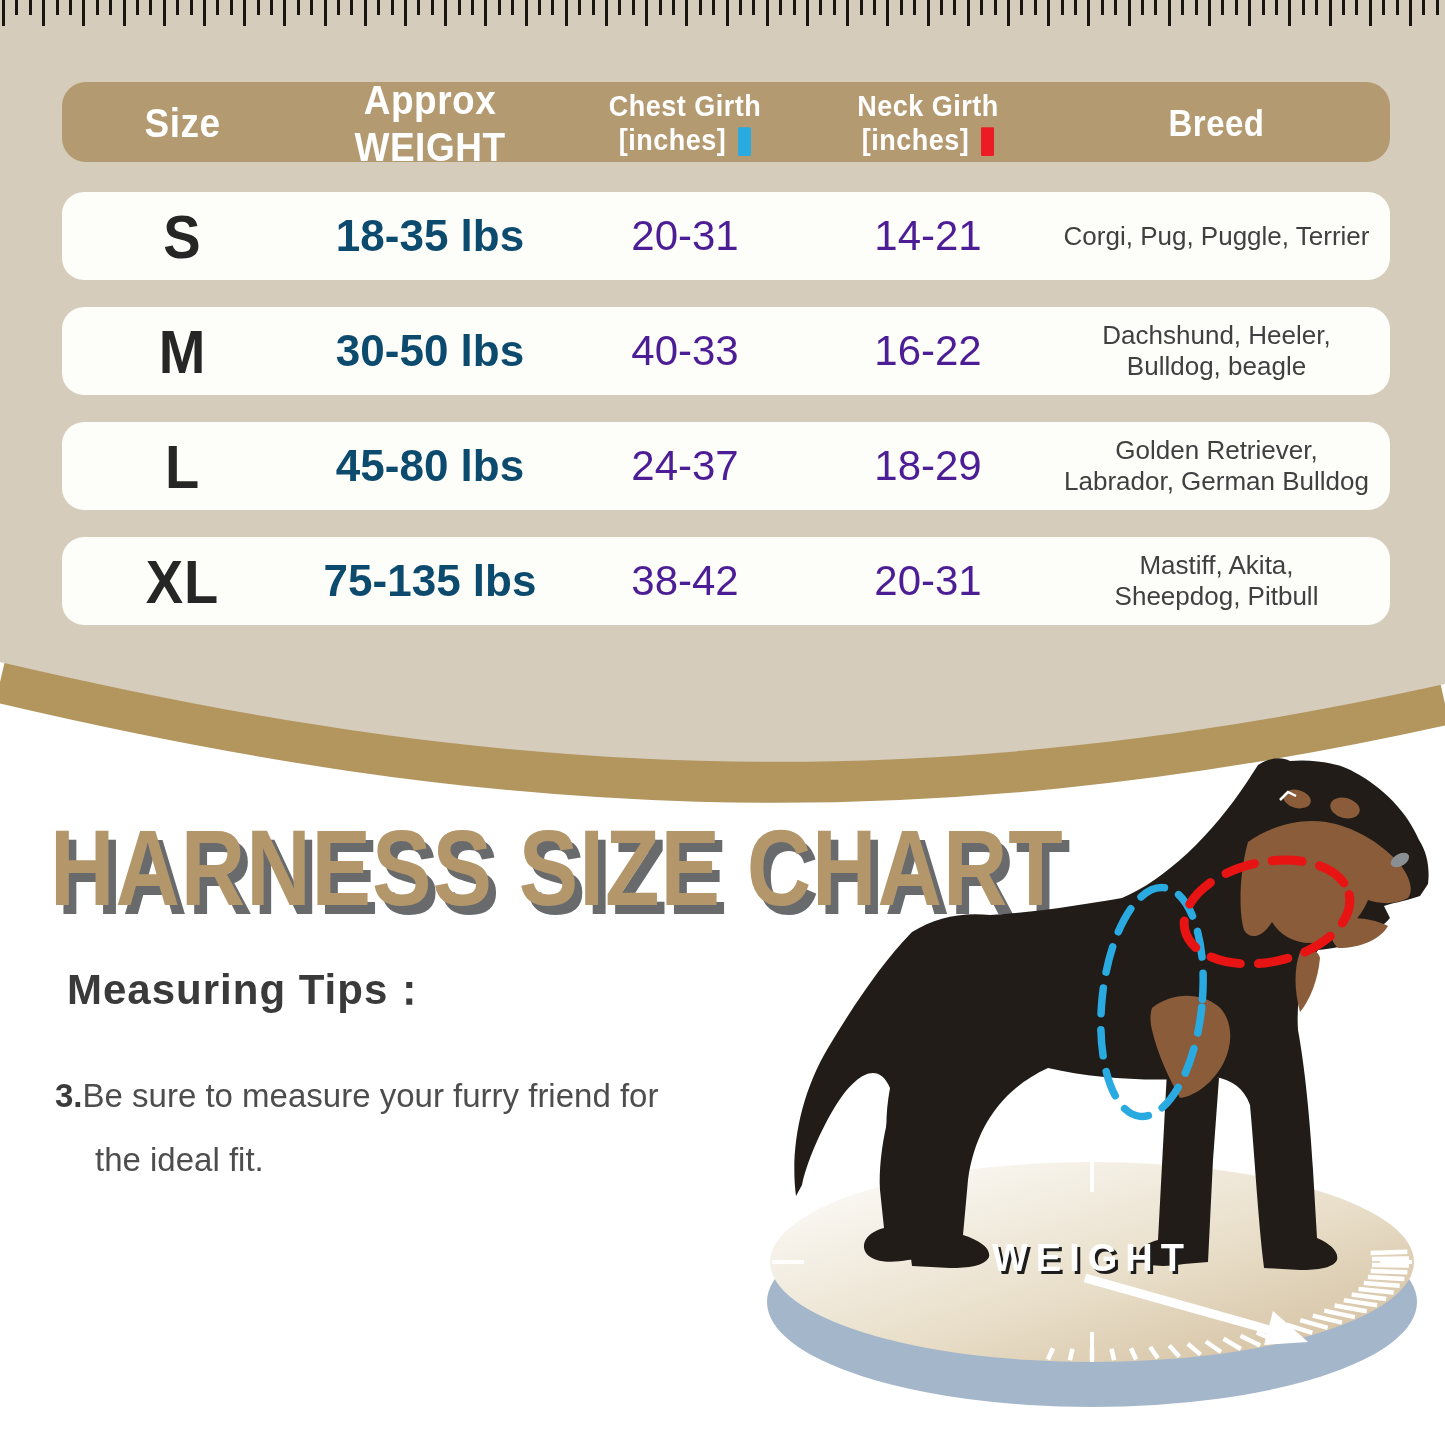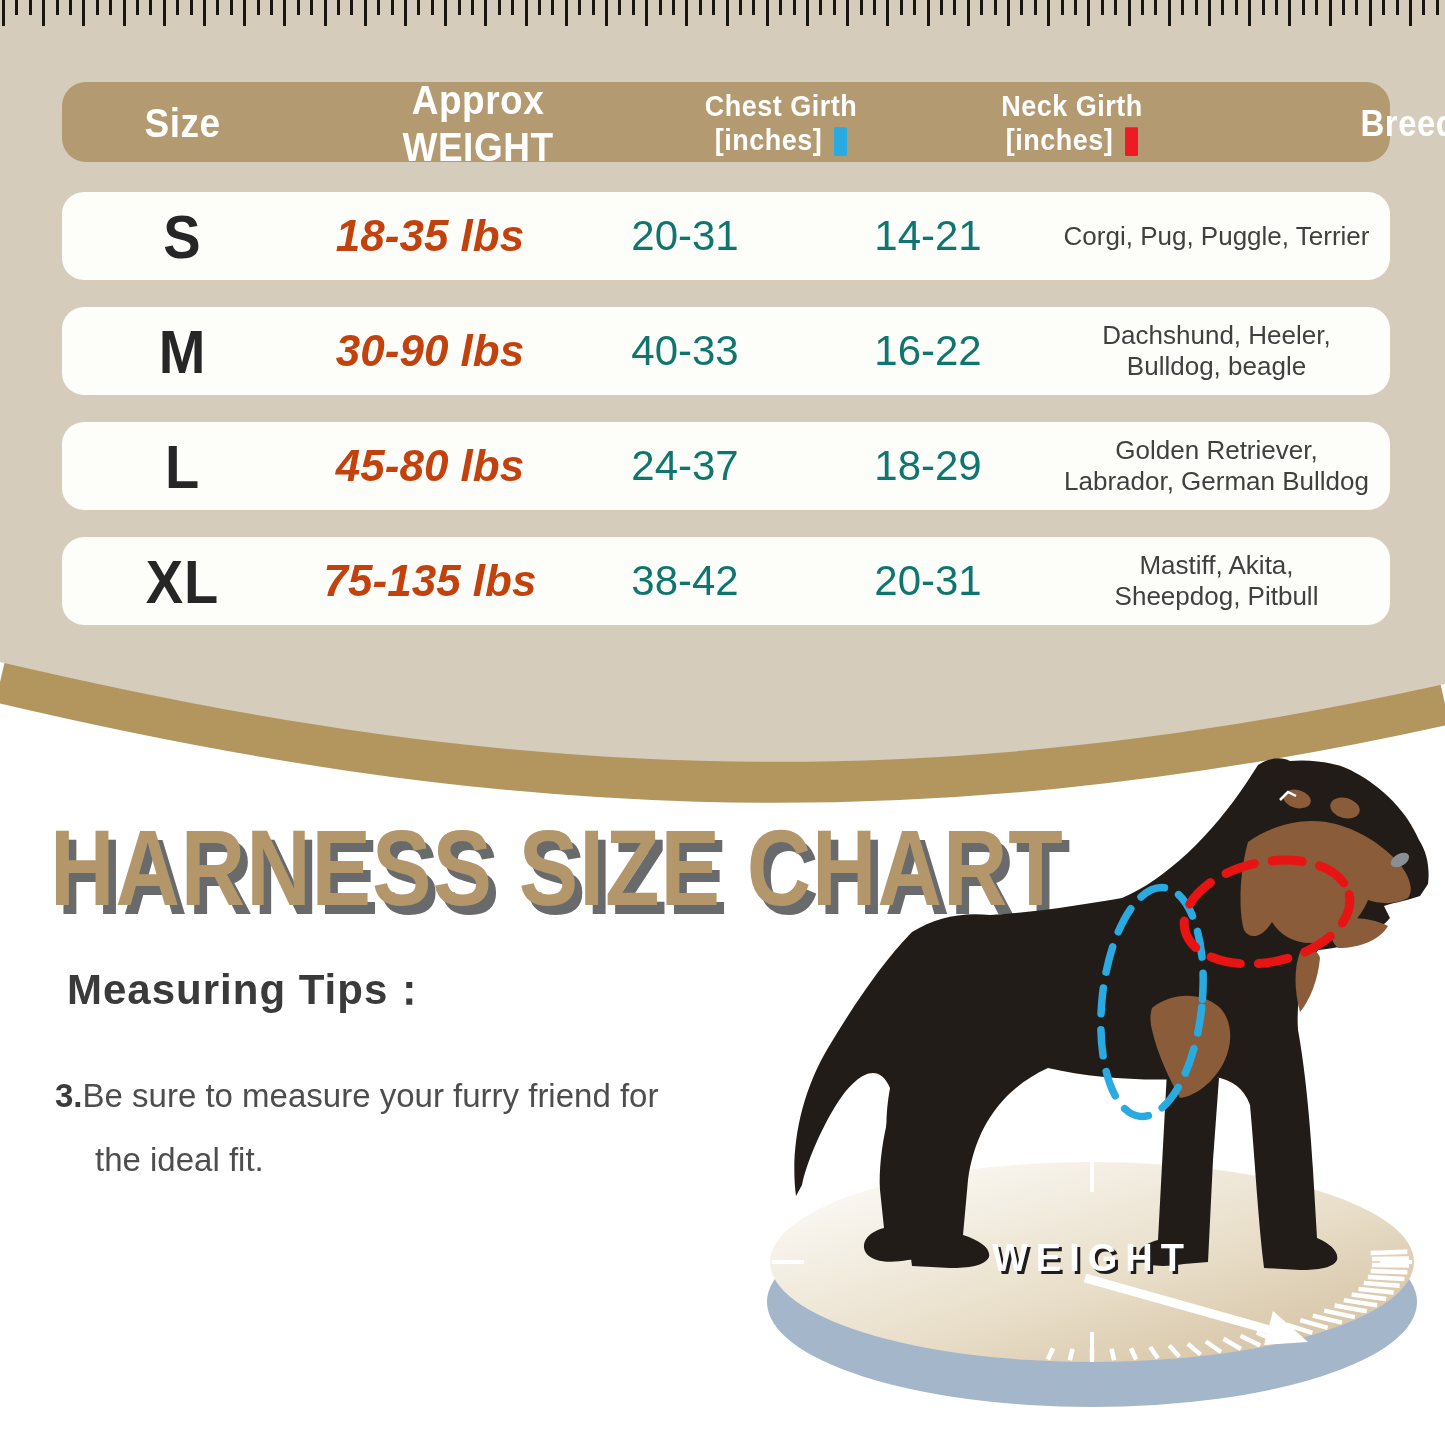--- a/index.html
+++ b/index.html
@@ -15,36 +15,36 @@
     background-image:
       repeating-linear-gradient(90deg,#191511 0,#191511 3px,transparent 3px,transparent 40.2px),
       repeating-linear-gradient(90deg,#191511 0,#191511 3px,transparent 3px,transparent 13.4px);
     background-size:100% 26px,100% 15px;
     background-position:2px 0,2px 0;
     background-repeat:no-repeat;}
 
   
   .size-table{position:absolute;left:62px;top:82px;width:1328px;}
   .thead{display:grid;grid-template-columns:241px 254px 256px 230px 347px;
-         align-items:center;height:80px;background:#b49a70;border-radius:24px;gap:48px;}
+         align-items:center;height:80px;background:#b49a70;border-radius:24px;}
   .th{color:#ffffff;text-align:center;font-weight:700;letter-spacing:.5px;}
   .th-big{font-size:37px;transform:scaleY(1.12);}
   .th-mid{font-size:33px;transform:scaleY(1.12);}
   .th-two{font-size:27px;line-height:31px;transform:scaleY(1.1);}
   .marker{display:inline-block;width:13px;height:26px;margin-left:12px;vertical-align:-5px;border-radius:1px;}
   .marker.blue{background:#29abe2;}
   .marker.red{background:#ed1c24;}
 
   .rows{position:absolute;left:62px;top:192px;width:1328px;display:flex;flex-direction:column;gap:27px;}
   .row{display:grid;grid-template-columns:241px 254px 256px 230px 347px;align-items:center;
        height:88px;background:#fdfdfa;border-radius:22px;}
   .cell{text-align:center;color:#333333;}
   .c-size{font-size:56px;font-weight:700;color:#262626;transform:scaleY(1.08);letter-spacing:1px;}
-  .c-weight{font-size:44px;font-weight:700;color:#c2410c;font-style:italic;}
-  .c-girth{font-size:42px;font-weight:400;color:#0f766e;text-align:center;}
+  .c-weight{font-size:44px;font-weight:700;color:#0c4a6e;}
+  .c-girth{font-size:42px;font-weight:400;color:#4c1d95;text-align:center;}
   .c-breed{font-size:26px;line-height:31px;color:#404040;white-space:pre-line;}
 
   
   .title{position:absolute;left:50px;top:806px;margin:0;font-size:96px;font-weight:700;
          color:#b3976b;letter-spacing:1px;white-space:nowrap;
          transform:scale(.93,1.12);transform-origin:left top;
          text-shadow:8px 8px 0 #696a6c;}
 
   
   .tips{position:absolute;left:55px;top:962px;width:620px;color:#4d4d4d;}
@@ -89,21 +89,21 @@
   <div class="rows">
     <div class="row">
       <div class="cell c-size">S</div>
       <div class="cell c-weight">18-35 lbs</div>
       <div class="cell c-girth">20-31</div>
       <div class="cell c-girth">14-21</div>
       <div class="cell c-breed">Corgi, Pug, Puggle, Terrier</div>
     </div>
     <div class="row">
       <div class="cell c-size">M</div>
-      <div class="cell c-weight">30-90 lbs</div>
+      <div class="cell c-weight">30-50 lbs</div>
       <div class="cell c-girth">40-33</div>
       <div class="cell c-girth">16-22</div>
       <div class="cell c-breed">Dachshund, Heeler,
 Bulldog, beagle</div>
     </div>
     <div class="row">
       <div class="cell c-size">L</div>
       <div class="cell c-weight">45-80 lbs</div>
       <div class="cell c-girth">24-37</div>
       <div class="cell c-girth">18-29</div>

